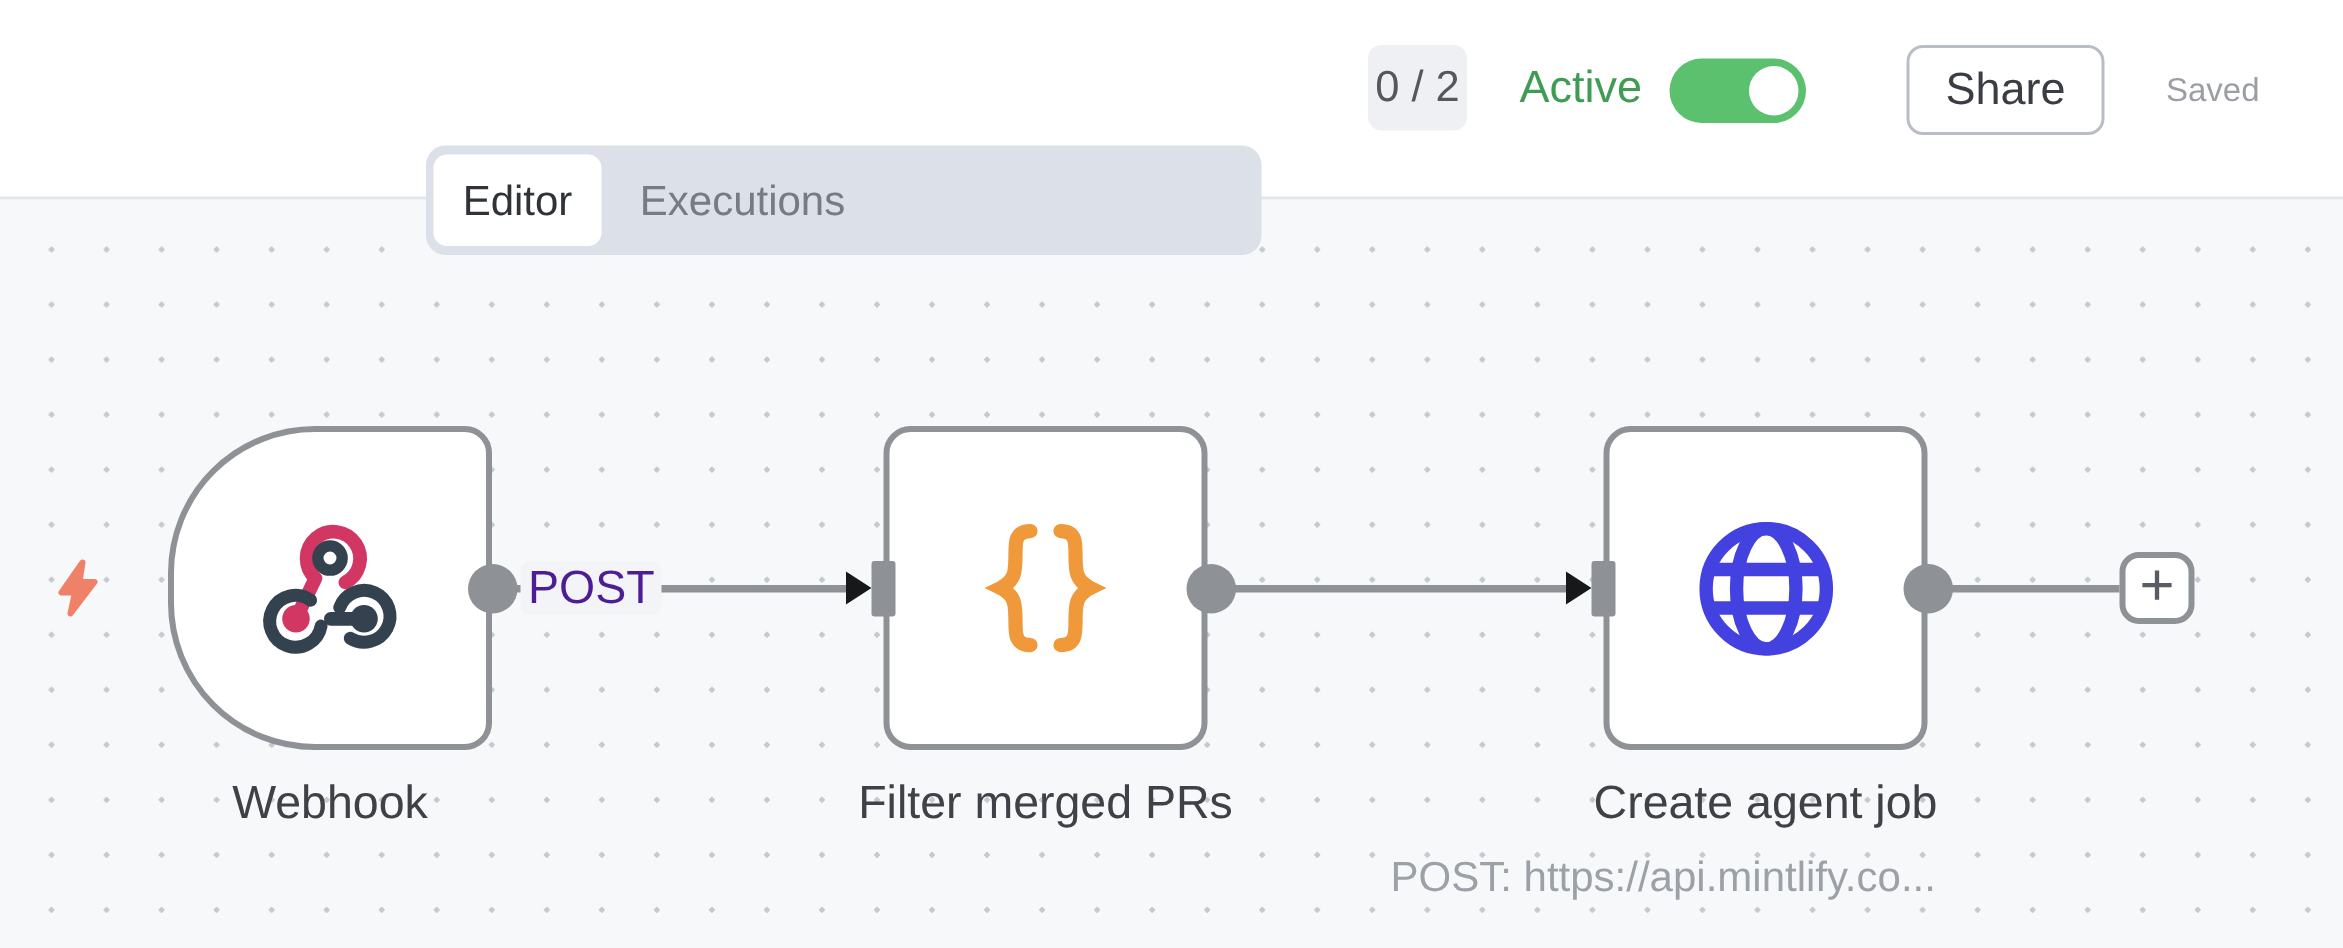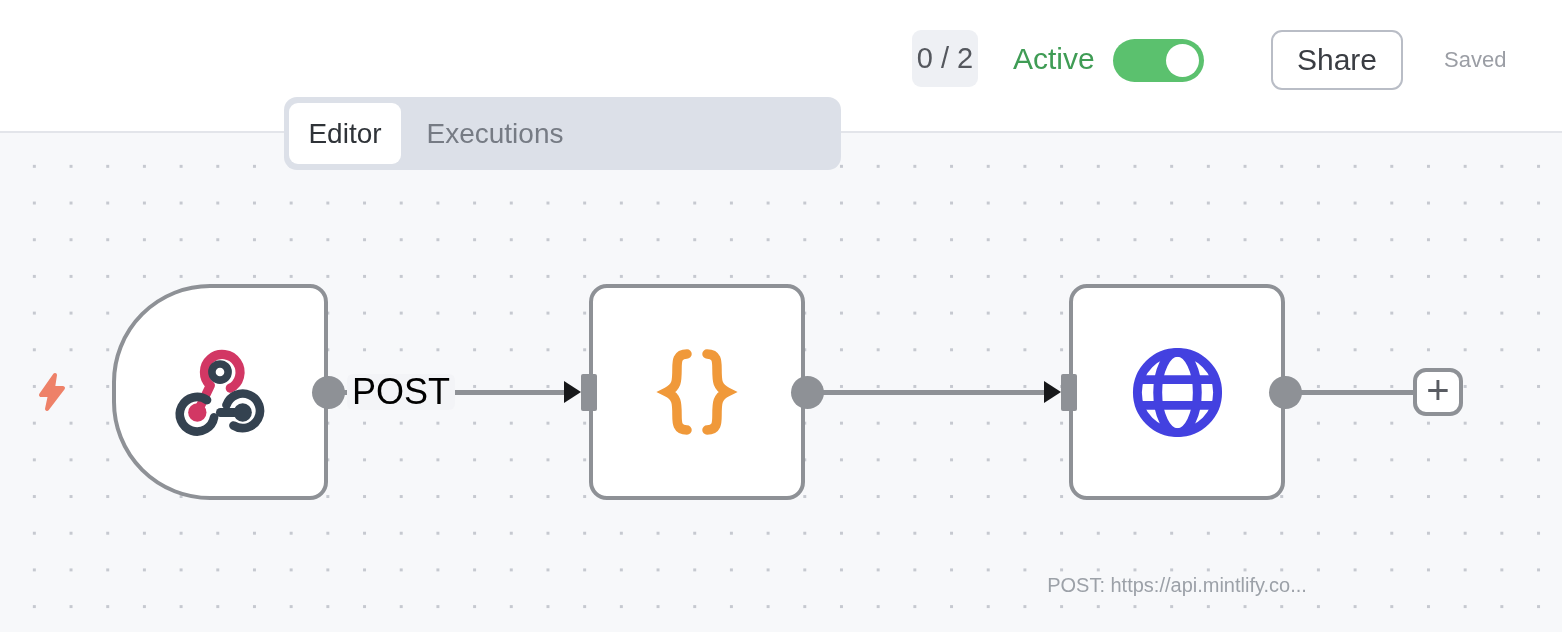--- a/index.html
+++ b/index.html
@@ -99,33 +99,33 @@
     position: absolute; top: 248px; width: 0; height: 0; z-index: 2;
     border-top: 11px solid transparent; border-bottom: 11px solid transparent;
     border-left: 17px solid #17181a;
   }
   .in-arrow-2 { left: 564px; }
   .in-arrow-3 { left: 1044px; }
 
   .conn-label {
     position: absolute; left: 347px; top: 241px; height: 36px; line-height: 36px;
     padding: 0 5px; background: #f3f4f7; border-radius: 6px;
-    color: #000000; font-size: 36px; z-index: 3;
+    color: #4c1d95; font-size: 31px; z-index: 3;
   }
 
   .node-title {
     position: absolute; top: 382px; width: 400px; text-align: center;
     color: #3e4146; font-size: 31px; font-weight: 500; line-height: 40px;
   }
   .title-1 { left: 20px; }
   .title-2 { left: 497px; }
   .title-3 { left: 977px; }
   .node-subtitle {
-    position: absolute; left: 927px; top: 434px; width: 500px; text-align: center;
-    color: #9ca1a8; font-size: 20px; line-height: 36px;
+    position: absolute; left: 927px; top: 434px; width: 500px; text-align: left;
+    color: #9ca1a8; font-size: 28px; line-height: 36px;
   }
 
   .add-btn {
     position: absolute; left: 1413px; top: 235px; width: 50px; height: 48px;
     background: #ffffff; border: 4px solid #8e9196; border-radius: 13px;
     display: flex; align-items: center; justify-content: center;
     color: #595c62; font-size: 40px; font-weight: 400; line-height: 1; cursor: pointer;
     z-index: 2;
   }
   .add-btn span { margin-top: -4px; }
@@ -164,43 +164,46 @@
       <path d="M 29 64 L 41 39 A 16.5 16.5 0 1 1 59.5 41.5" fill="none" stroke="#d23764" stroke-width="8.5" stroke-linecap="round" stroke-linejoin="round"></path>
       <circle cx="50" cy="26.5" r="7.5" fill="#ffffff" stroke="#344250" stroke-width="7"></circle>
       <circle cx="29" cy="64" r="8.5" fill="#d23764"></circle>
       <path d="M 38 52.5 A 16 16 0 1 0 44.5 68.5" fill="none" stroke="#344250" stroke-width="8" stroke-linecap="round"></path>
       <path d="M 50.5 64 L 71 64" stroke="#344250" stroke-width="8.5" stroke-linecap="round"></path>
       <circle cx="71" cy="64" r="8.5" fill="#344250"></circle>
       <path d="M 56 57 A 16 16 0 1 1 62.5 76" fill="none" stroke="#344250" stroke-width="8" stroke-linecap="round"></path>
     </svg>
   </div>
   <div class="out-port out-port-1"></div>
+  <div class="node-title title-1">Webhook</div>
 
   <div class="in-arrow in-arrow-2"></div>
   <div class="in-port in-port-2"></div>
 
   <div class="node node-code">
     <svg width="94" height="90" viewBox="0 0 94 90">
       <path d="M 37 7 C 27 7 27 14 27 22 C 27 34 27 40 17 45 C 27 50 27 56 27 68 C 27 76 27 83 37 83" fill="none" stroke="#f0993a" stroke-width="9.5" stroke-linecap="round"></path>
       <path d="M 57 7 C 67 7 67 14 67 22 C 67 34 67 40 77 45 C 67 50 67 56 67 68 C 67 76 67 83 57 83" fill="none" stroke="#f0993a" stroke-width="9.5" stroke-linecap="round"></path>
     </svg>
   </div>
   <div class="out-port out-port-2"></div>
+  <div class="node-title title-2">Filter merged PRs</div>
 
   <div class="in-arrow in-arrow-3"></div>
   <div class="in-port in-port-3"></div>
 
   <div class="node node-http">
     <svg width="99" height="99" viewBox="0 0 100 100">
       <circle cx="50" cy="50" r="40.5" fill="none" stroke="#4341e0" stroke-width="9"></circle>
       <ellipse cx="50" cy="50" rx="20" ry="40.5" fill="none" stroke="#4341e0" stroke-width="9"></ellipse>
       <path d="M 11.5 37 L 88.5 37" stroke="#4341e0" stroke-width="9"></path>
       <path d="M 11.5 63 L 88.5 63" stroke="#4341e0" stroke-width="9"></path>
     </svg>
   </div>
   <div class="out-port out-port-3"></div>
+  <div class="node-title title-3">Create agent job</div>
   <div class="node-subtitle">POST: https://api.mintlify.co...</div>
 
   <div class="add-btn">
     <span>+</span>
   </div>
 
 </div>
 
 </body></html>

